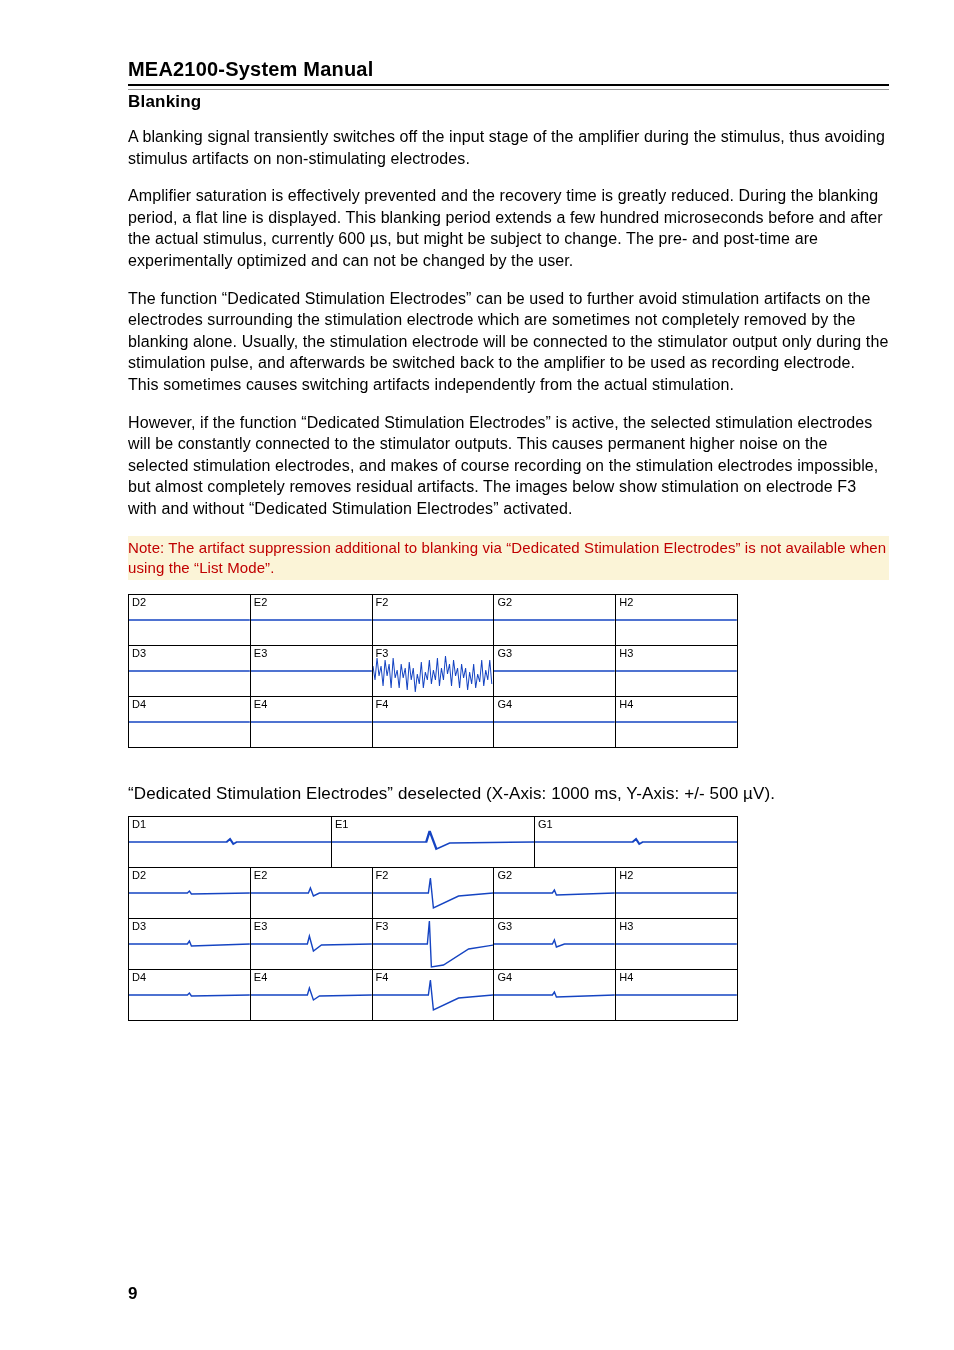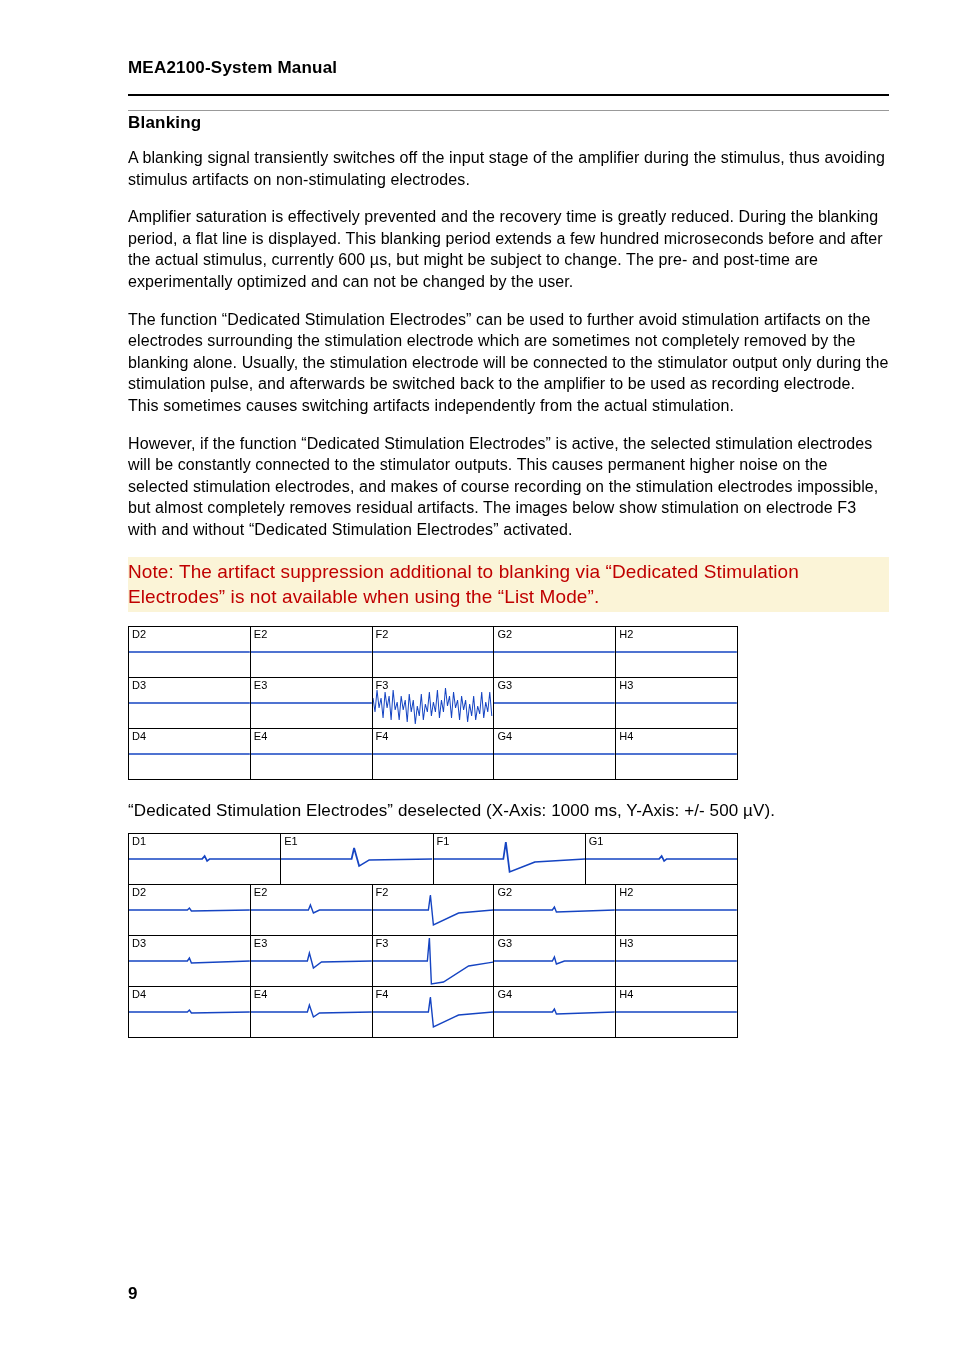--- a/index.html
+++ b/index.html
@@ -11,24 +11,24 @@
     font-family: "Segoe UI", "Frutiger", "Helvetica Neue", Arial, sans-serif;
     color: #000;
     position: relative;
   }
   .page {
     padding: 58px 65px 0 128px;
     box-sizing: border-box;
   }
   .manual-title {
     font-weight: 700;
-    font-size: 17px;
+    font-size: 20px;
     border-bottom: 2px solid #000;
-    padding-bottom: 16px;
-    margin-bottom: 14px;
+    padding-bottom: 3px;
+    margin-bottom: 3px;
     letter-spacing: 0.2px;
   }
   h4.section {
     font-weight: 700;
     font-size: 17px;
     margin: 6px 0 14px 0;
     letter-spacing: 0.2px;
   }
   h4.section.blanking {
     border-top: 1px solid #999;
@@ -37,35 +37,35 @@
   }
   p {
     font-size: 16px;
     line-height: 1.35;
     margin: 0 0 16px 0;
     letter-spacing: 0.1px;
   }
   .note {
     background: #fbf4d7;
     color: #c00000;
-    font-size: 19px;
+    font-size: 15px;
     line-height: 1.35;
     padding: 2px 2px 2px 0;
     margin: 4px 0 14px 0;
     letter-spacing: 0.1px;
   }
   .caption {
     font-size: 17px;
     margin: 6px 0 10px 0;
     letter-spacing: 0.1px;
   }
   .grid-outer {
     width: 608px;
     border: 1px solid #000;
-    margin-bottom: 20px;
+    margin-bottom: 35px;
     background: #fff;
   }
   .grid-row {
     display: flex;
     border-bottom: 1px solid #000;
   }
   .grid-row:last-child { border-bottom: none; }
   .cell {
     flex: 1;
     border-right: 1px solid #000;
@@ -225,26 +225,20 @@
             <path d="M0,25 L58,25 L60,22 L62,27 L64,25 L120,25" stroke="#1544c2" stroke-width="1.4" fill="none"></path>
           </svg>
         </div>
       <div class="cell">
           <span class="cell-label">E1</span>
         <svg class="trace" viewBox="0 0 120 50" preserveAspectRatio="none">
             <path d="M0,25 L56,25 L58,14 L62,32 L70,26 L120,25" stroke="#1544c2" stroke-width="1.4" fill="none"></path>
           </svg>
         </div>
       <div class="cell">
-          <span class="cell-label">F1</span>
-        <svg class="trace" viewBox="0 0 120 50" preserveAspectRatio="none">
-            <path d="M0,25 L55,25 L57,8 L60,38 L80,28 L120,25" stroke="#1544c2" stroke-width="1.4" fill="none"></path>
-          </svg>
-        </div>
-      <div class="cell">
           <span class="cell-label">G1</span>
         <svg class="trace" viewBox="0 0 120 50" preserveAspectRatio="none">
             <path d="M0,25 L58,25 L60,22 L62,27 L64,25 L120,25" stroke="#1544c2" stroke-width="1.4" fill="none"></path>
           </svg>
         </div>
     </div>
     <div class="grid-row">
       <div class="cell">
           <span class="cell-label">D2</span>
         <svg class="trace" viewBox="0 0 120 50" preserveAspectRatio="none">

